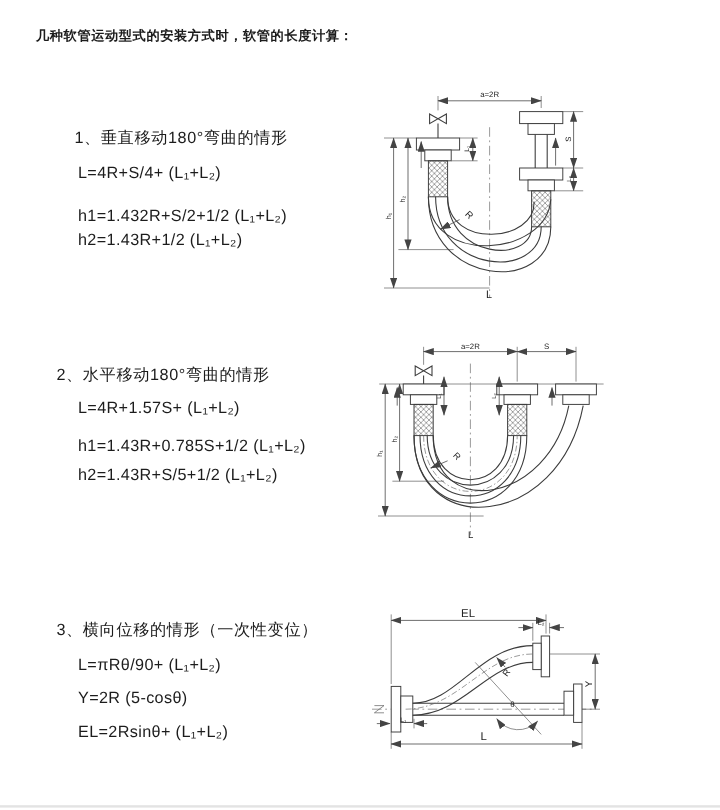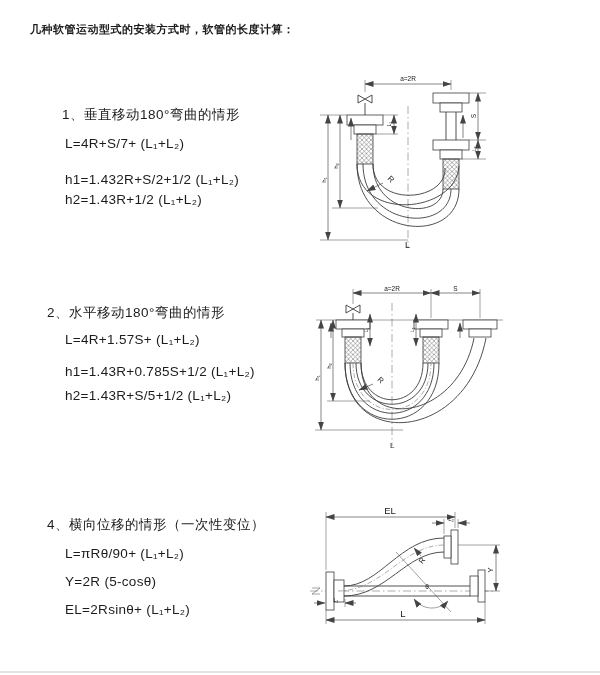--- a/index.html
+++ b/index.html
@@ -20,21 +20,21 @@
   .cls{stroke:#666;stroke-width:.55;fill:none;stroke-dasharray:5 2 1.2 2;}
   .hrect{stroke:#3c3c3c;stroke-width:.8;}
   .bottom-edge{left:0;top:671px;width:600px;height:2px;background:#e3e3e3;}
 </style>
 </head>
 <body>
 
 <div class="abs title">几种软管运动型式的安装方式时，软管的长度计算：</div>
 
 <div class="abs heading" style="left:62px;top:106px">1、垂直移动180°弯曲的情形</div>
-<div class="abs formula" style="left:65px;top:136px">L=4R+S/7+ (L₁+L₂)</div>
+<div class="abs formula" style="left:65px;top:136px">L=4R+S/4+ (L₁+L₂)</div>
 <div class="abs formula" style="left:65px;top:172px">h1=1.432R+S/2+1/2 (L₁+L₂)</div>
 <div class="abs formula" style="left:65px;top:192px">h2=1.43R+1/2 (L₁+L₂)</div>
 
 <svg style="left:308px;top:68px" width="290" height="200" viewBox="0 0 290 200">
   <defs>
     <marker id="m1" markerWidth="9" markerHeight="6" refX="8.5" refY="3" orient="auto-start-reverse" markerUnits="userSpaceOnUse">
         <path d="M0,0 L9,3 L0,6 Z" fill="#444"></path>
       </marker>
     <pattern id="h1p" width="4.5" height="4.5" patternUnits="userSpaceOnUse">
         <path d="M0,4.5 L4.5,0 M0,0 L4.5,4.5" stroke="#666" stroke-width="0.5"></path>
@@ -231,21 +231,21 @@
     <path class="ln" d="M53,85 C53,156 150,142 166,60"></path>
   </g>
 
   <g>
     <text transform="translate(69,102) rotate(45)" font-size="7.5">R</text>
     <line class="dim" x1="65" y1="106" x2="51" y2="112" marker-end="url(#m2)"></line>
   </g>
   <text x="82" y="170" font-size="8">L</text>
 </svg>
 
-<div class="abs heading" style="left:47px;top:516px">4、横向位移的情形（一次性变位）</div>
+<div class="abs heading" style="left:47px;top:516px">3、横向位移的情形（一次性变位）</div>
 <div class="abs formula" style="left:65px;top:546px">L=πRθ/90+ (L₁+L₂)</div>
 <div class="abs formula" style="left:65px;top:574px">Y=2R (5-cosθ)</div>
 <div class="abs formula" style="left:65px;top:602px">EL=2Rsinθ+ (L₁+L₂)</div>
 
 <svg style="left:308px;top:492px" width="290" height="155" viewBox="0 0 290 155">
   <defs>
     <marker id="m3" markerWidth="9" markerHeight="6" refX="8.5" refY="3" orient="auto-start-reverse" markerUnits="userSpaceOnUse">
         <path d="M0,0 L9,3 L0,6 Z" fill="#444"></path>
       </marker>
   </defs>

